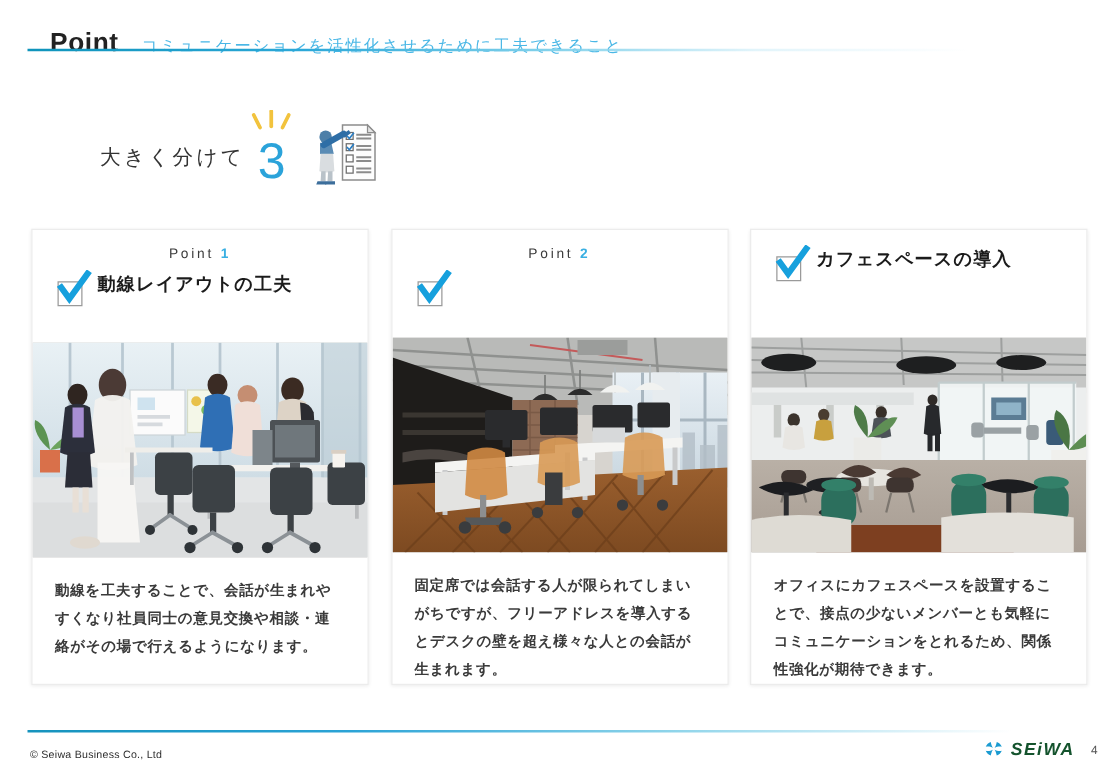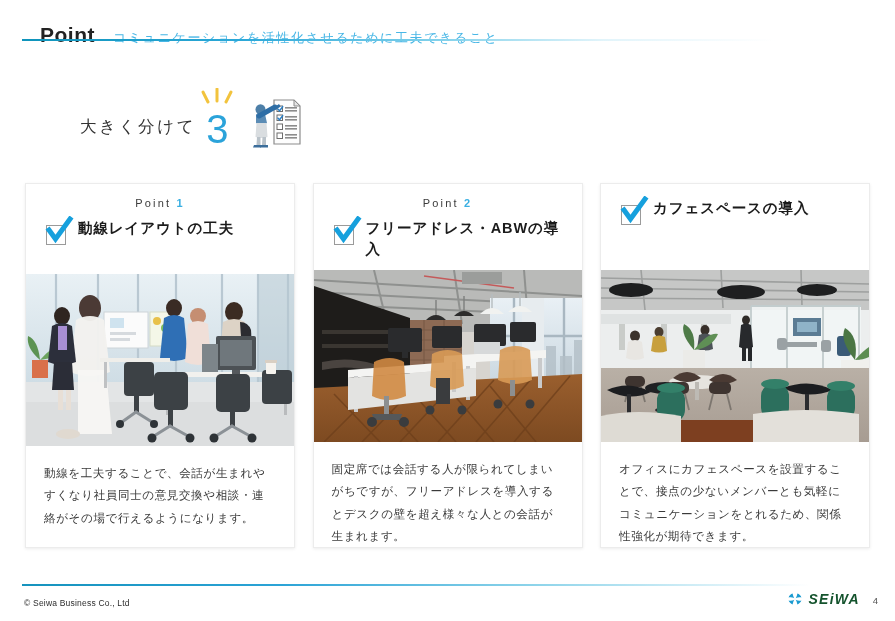--- a/index.html
+++ b/index.html
@@ -186,20 +186,21 @@
     position: relative;
     background: #d8d8d8;
   }
   .card-photo svg { display: block; }
   .card-body {
     padding: 16px 18px 0 18px;
     font-size: 11.6px;
     line-height: 1.92;
     color: #3a3a3a;
     letter-spacing: 0.55px;
+    font-weight: bold;
   }
 
   
   .footer-rule {
     position: absolute;
     left: 22px;
     top: 584px;
     width: 856px;
     height: 1.5px;
     background: linear-gradient(to right, #1693bd 0%, #2ba3d6 30%, #8ed4ea 60%, rgba(255,255,255,0) 92%);
@@ -445,21 +446,20 @@
           <span>Point</span>
           <span class="num">2</span>
         </div>
         <div class="card-title-row">
           <span class="check">
             <span class="box"></span>
             <svg width="30" height="30" viewBox="0 0 30 30" xmlns="http://www.w3.org/2000/svg">
               <path d="M5 14 L11.5 23 L26 3" fill="none" stroke="#16a0dd" stroke-width="5" stroke-linecap="square" stroke-linejoin="miter"></path>
             </svg>
           </span>
-          <span class="card-title">フリーアドレス・ABWの導入</span>
         </div>
       </div>
       <div class="card-photo">
         <svg width="270" height="172" viewBox="0 0 270 172" xmlns="http://www.w3.org/2000/svg">
           <defs>
             <linearGradient id="p2floor" x1="0" y1="0" x2="0" y2="1">
               <stop offset="0%" stop-color="#9a5f2e"></stop>
               <stop offset="100%" stop-color="#7d4a21"></stop>
             </linearGradient>
             <linearGradient id="p2win" x1="0" y1="0" x2="0" y2="1">

